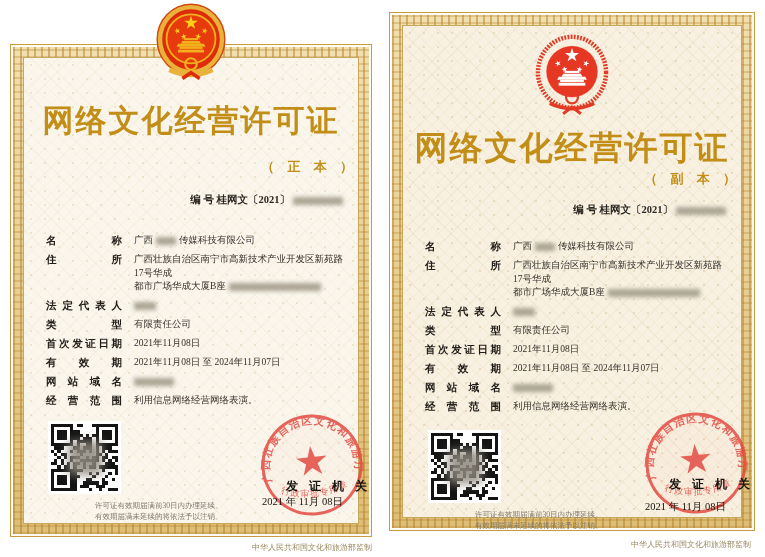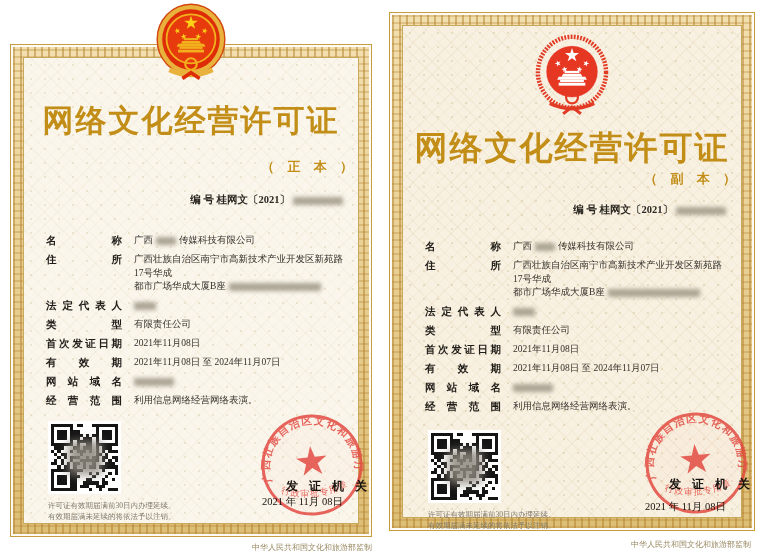--- a/index.html
+++ b/index.html
@@ -66,21 +66,21 @@
   .redact {
     display:inline-block; height:8px; background:#aba494; filter:blur(2px);
     border-radius:1px; vertical-align:middle; margin:0 3px;
   }
   
   .qr-block { position:absolute; }
   .qr { position:relative; width:73px; height:73px; background:#fff; padding:3px; }
   .qr-grid { display:grid; grid-template-columns:repeat(21,1fr); grid-template-rows:repeat(21,1fr); width:67px; height:67px; }
   .qr-grid .on { background:#141414; }
   .qr-center { position:absolute; left:20px; top:20px; width:34px; height:34px; background:#8f897e; filter:blur(5px); opacity:.85; border-radius:4px; }
-  .note { font-size:7.5px; color:#7d7668; line-height:11px; white-space:nowrap; filter:blur(.3px); }
+  .note { font-size:7.5px; color:#7d7668; line-height:11px; white-space:nowrap; filter:blur(.3px);margin-left:47px; }
   
   .seal-wrap { position:absolute; width:110px; height:110px; }
   .issuer {
     position:absolute; font-size:12px; font-weight:bold; color:#17130e;
     letter-spacing:4px; white-space:nowrap; z-index:6;
   }
   .date { position:absolute; font-size:10.5px; font-weight:normal; color:#17130e; white-space:nowrap; }
   .footer-note { position:absolute; font-size:8px; color:#97875f; text-align:right; }
   .hidden-defs { position:absolute; width:0; height:0; }
 </style>

